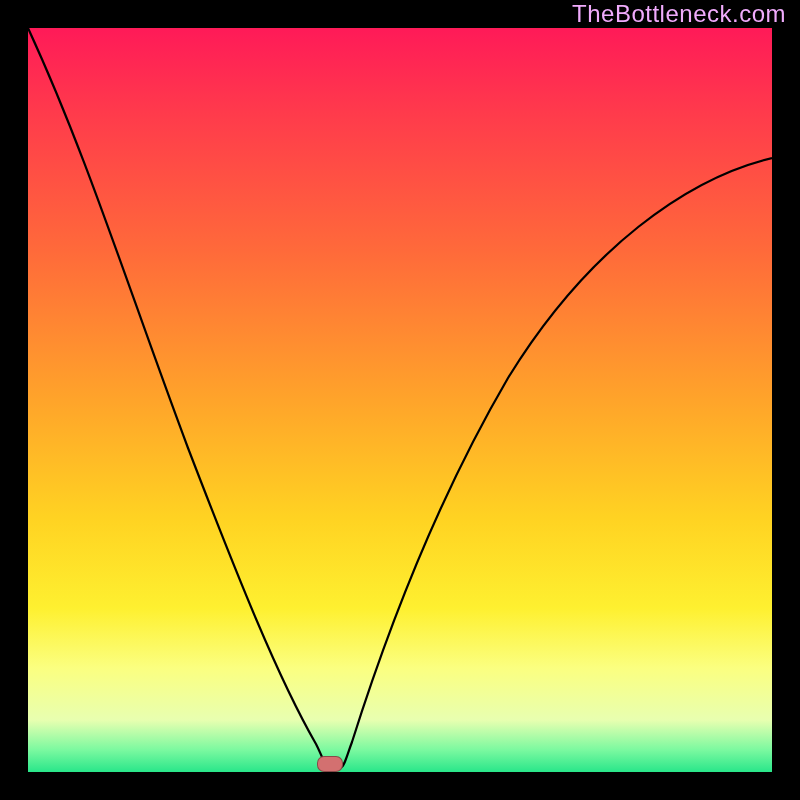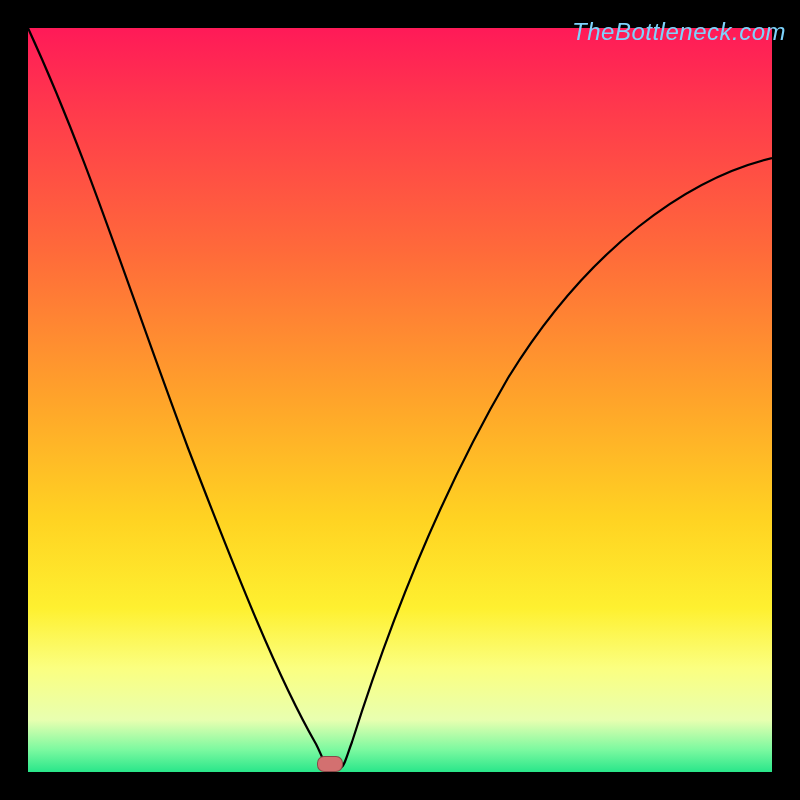--- a/index.html
+++ b/index.html
@@ -11,27 +11,26 @@
     font-family: Arial, Helvetica, sans-serif;
   }
   .container {
     position: relative;
     width: 800px;
     height: 800px;
     background: #000;
   }
   .watermark {
     position: absolute;
-    top: 18px;
+    top: 0;
     right: 14px;
-    color: #7dd3fc;
+    color: #f0abfc;
     font-size: 24px;
     letter-spacing: 0.5px;
     z-index: 20;
-    font-style: italic;
   }
   .plot {
     position: absolute;
     left: 28px;
     top: 28px;
     width: 744px;
     height: 744px;
     
     background: linear-gradient(
       to bottom,

